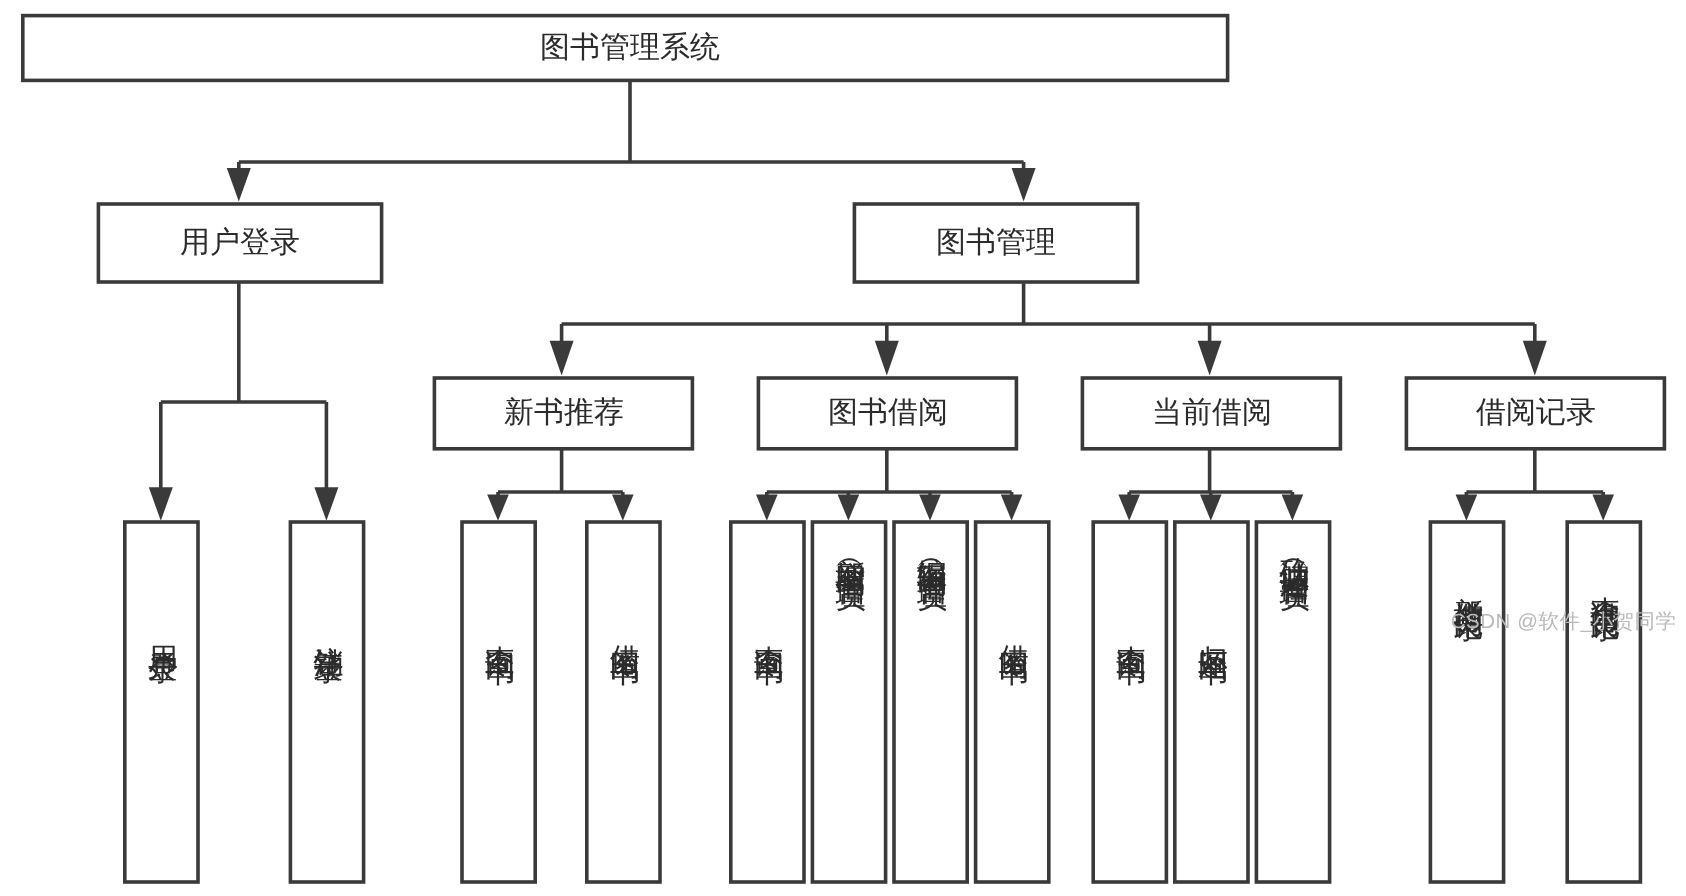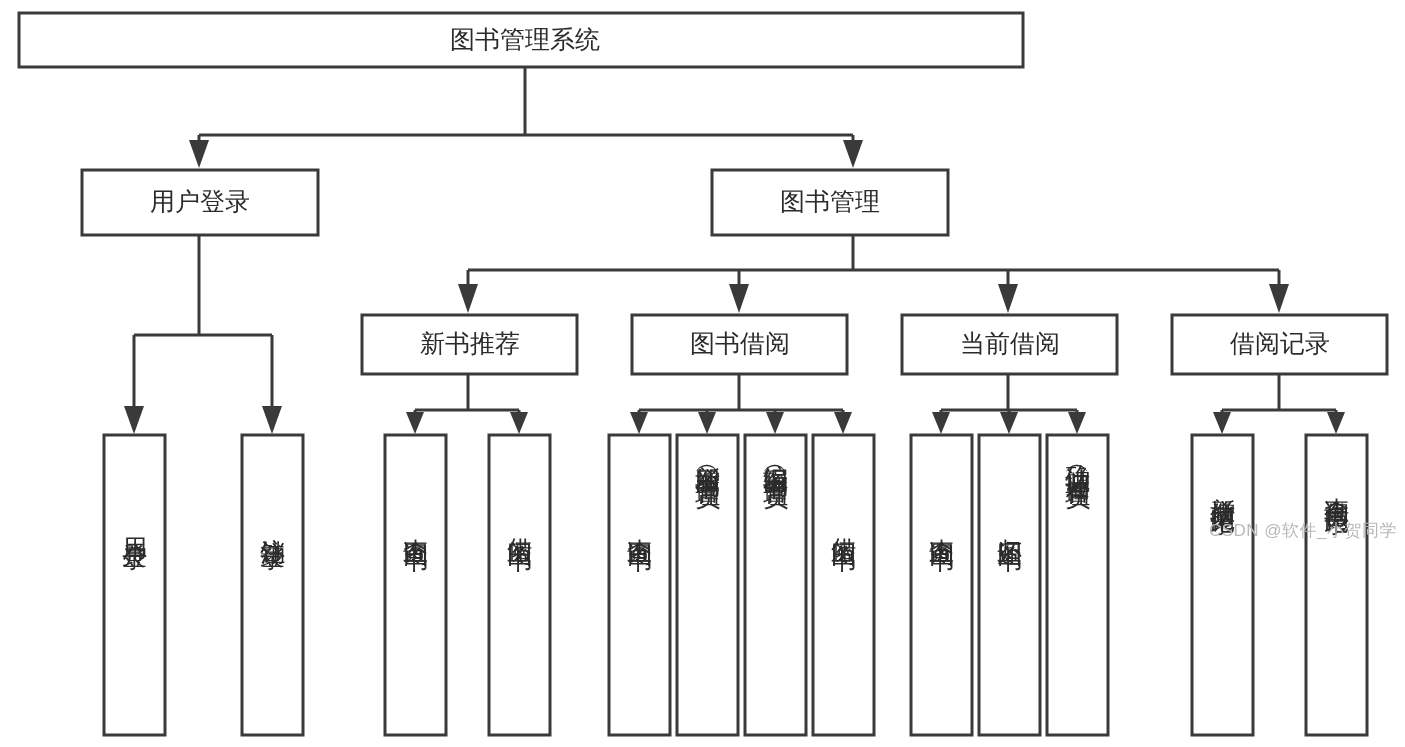--- a/index.html
+++ b/index.html
@@ -61,21 +61,21 @@
     font-family: "Liberation Sans", "DejaVu Sans", sans-serif;
     font-size: 25px;
     line-height: 1.18;
     color: #2b2b2b;
     letter-spacing: 3px;
     white-space: nowrap;
   }
   .watermark {
     position: absolute;
     right: 8px;
-    bottom: 1px;
+    bottom: 14px;
     font-family: "Liberation Sans", "DejaVu Sans", sans-serif;
     font-size: 17px;
     color: #b9b9b9;
     letter-spacing: 0.5px;
     white-space: nowrap;
   }
 </style>
 </head>
 <body>
 

